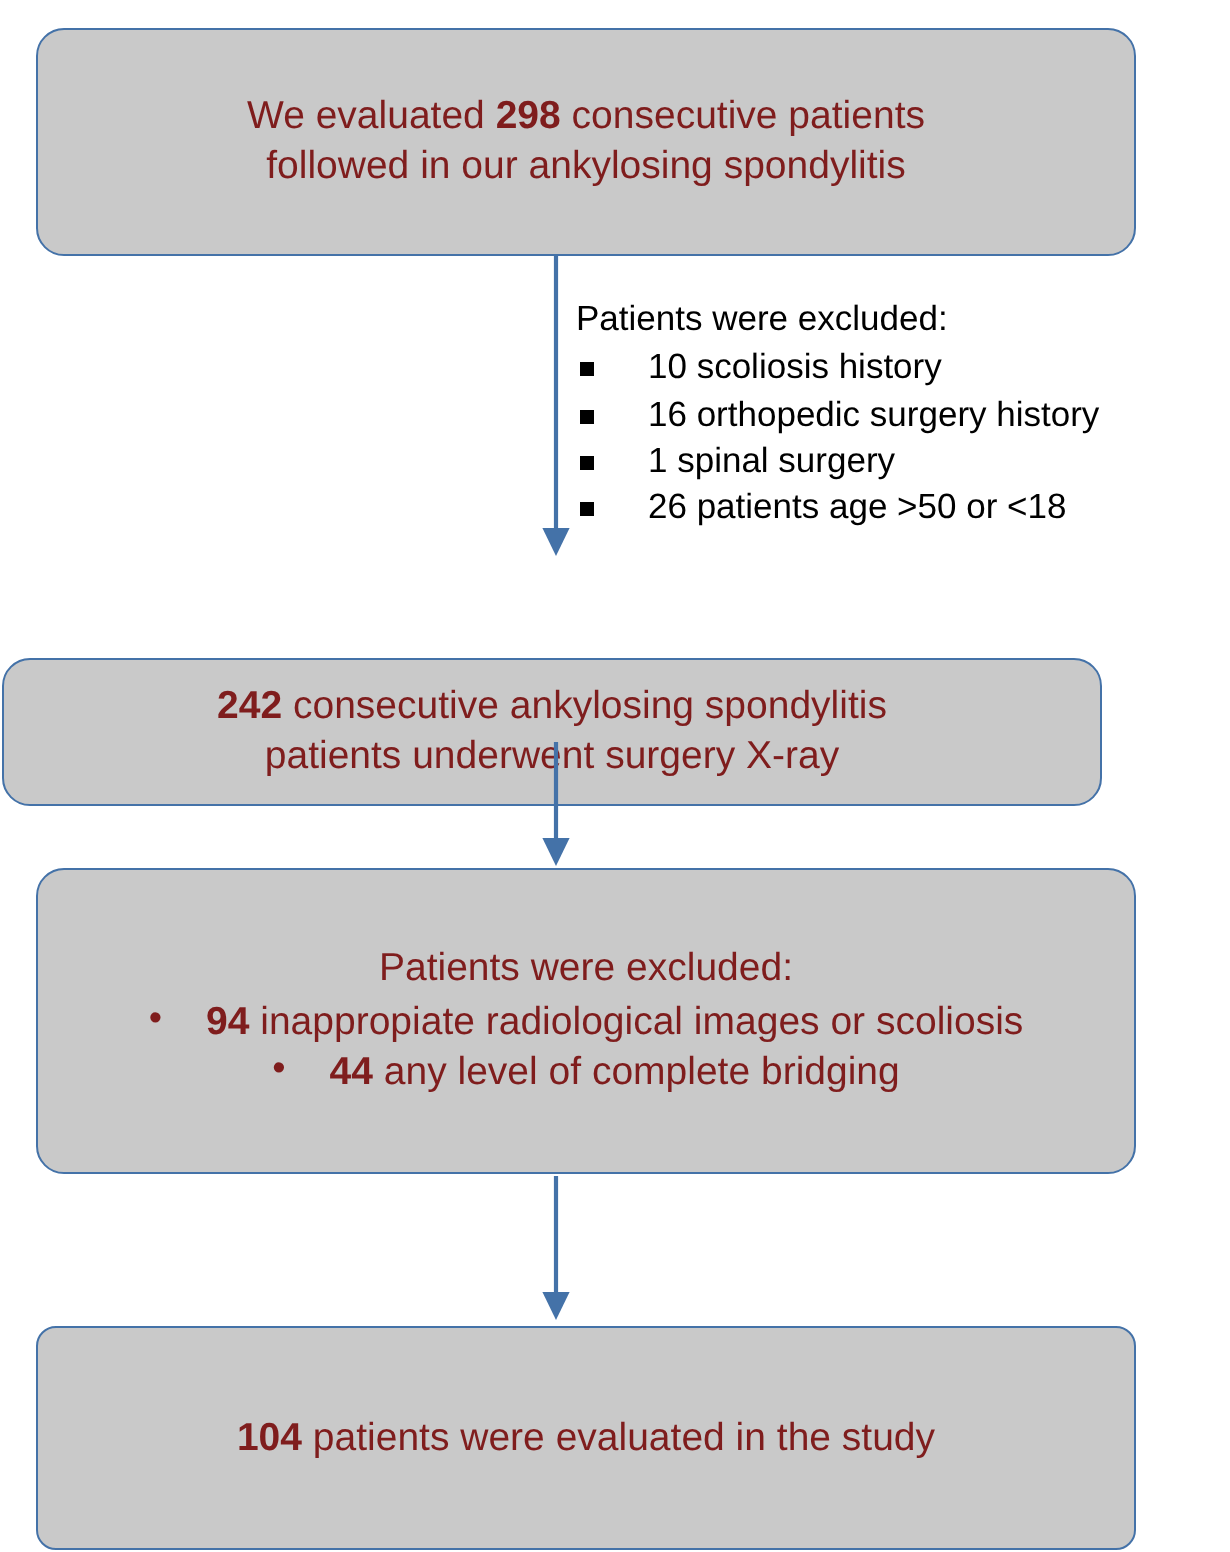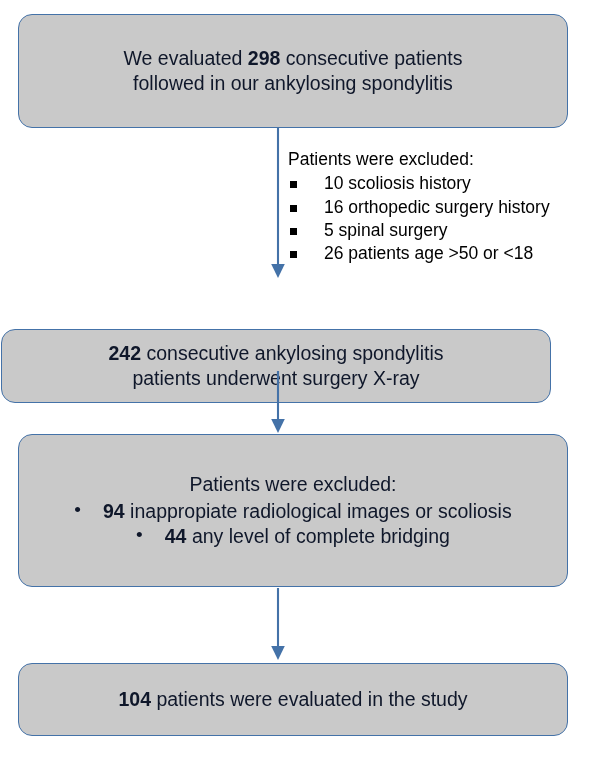--- a/index.html
+++ b/index.html
@@ -30,30 +30,30 @@
     position: absolute;
     background: #C9C9C9;
     border: 1.6px solid #4472A8;
     border-radius: 14px;
     display: flex;
     align-items: center;
     justify-content: center;
     text-align: center;
     line-height: 1.28;
     font-size: 19.5px;
-    color: #0f172a;
+    color: #7f1d1d;
     padding: 4px 14px;
   }
   .node .inner { width: 100%; }
   .node b { font-weight: bold; }
 
   #node-1 { left: 18px;  top: 14px;  width: 550px; height: 114px; }
   #node-2 { left: 1px;  top: 297px; width: 550px; height: 74px; margin-top: 32px;  }
   #node-3 { left: 18px;  top: 434px; width: 550px; height: 153px; }
-  #node-4 { left: 18px;  top: 663px; width: 550px; height: 73px;  }
+  #node-4 { left: 18px;  top: 663px; width: 550px; height: 112px; border-radius: 10px;  }
 
   
   .arrow {
     position: absolute;
     overflow: visible;
   }
 
   
   #exclusion-note {
     position: absolute;
@@ -129,21 +129,21 @@
   <svg class="arrow" id="arrow-1" style="left:262px; top:128px; width:32px; height:152px;" viewBox="0 0 32 152">
     <line x1="16" y1="0" x2="16" y2="139" stroke="#4472A8" stroke-width="2.1"></line>
     <polygon points="16,150 9.2,136 22.8,136" fill="#4472A8"></polygon>
   </svg>
 
   <div id="exclusion-note">
     <span class="note-title">Patients were excluded:</span>
     <ul class="note-list">
       <li><span class="sq-bullet"></span><span>10 scoliosis history</span></li>
       <li><span class="sq-bullet"></span><span>16 orthopedic surgery history</span></li>
-      <li><span class="sq-bullet"></span><span>5 spinal surgery</span></li>
+      <li><span class="sq-bullet"></span><span>1 spinal surgery</span></li>
       <li><span class="sq-bullet"></span><span>26 patients age &gt;50 or &lt;18</span></li>
     </ul>
   </div>
 
   <div class="node" id="node-2">
     <div class="inner">
       <div><b>242</b><span> consecutive ankylosing spondylitis</span></div>
       <div>patients underwent surgery X-ray</div>
     </div>
   </div>

